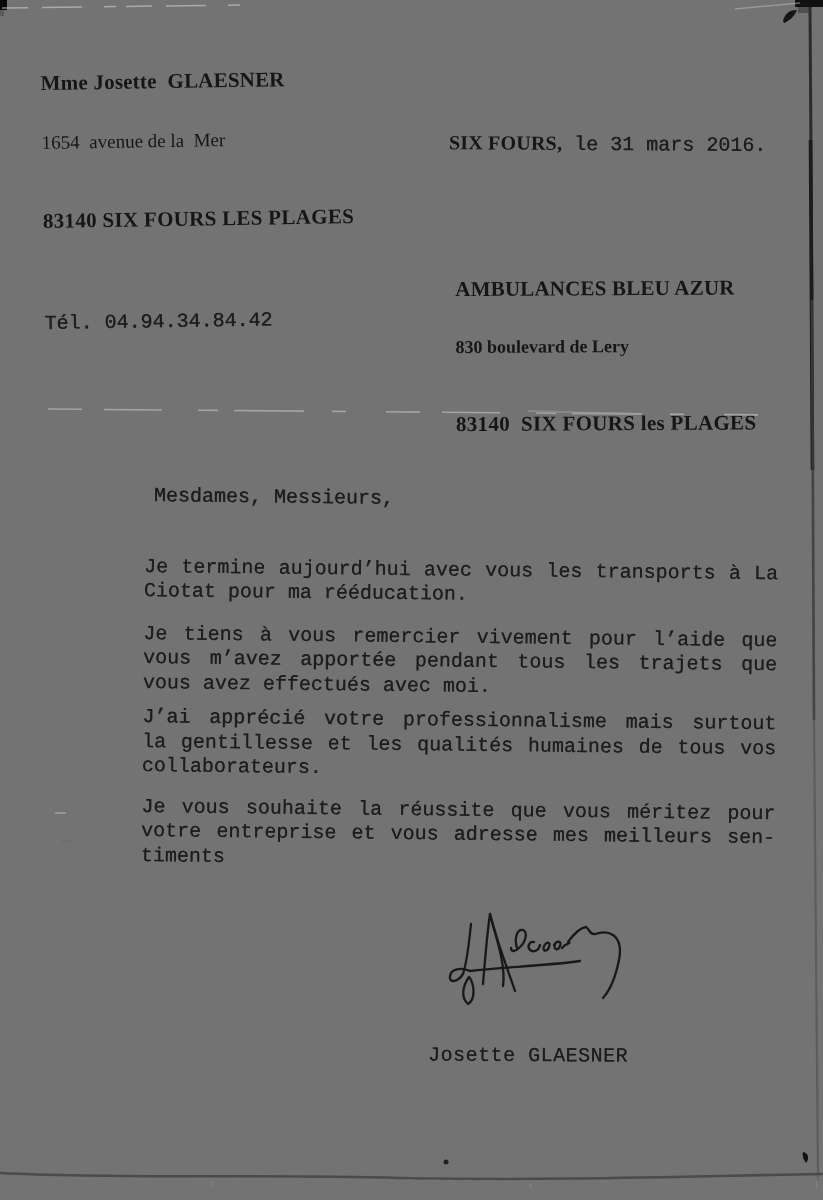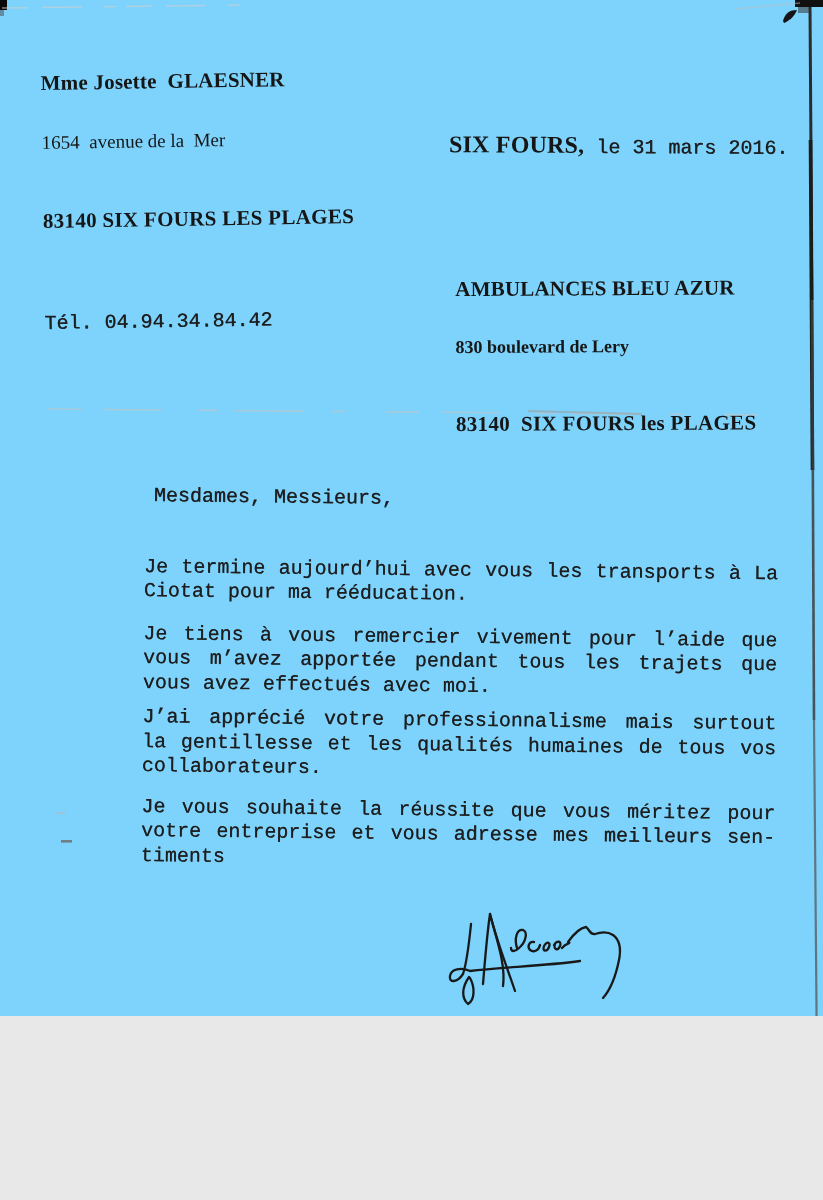--- a/index.html
+++ b/index.html
@@ -1,20 +1,20 @@
 <!DOCTYPE html>
 <html><head>
 <meta charset="utf-8">
 <style>
   html,body{margin:0;padding:0;background:#e8e8e8;}
   #page{
     position:relative;
-    width:823px;height:1016px;
+    width:823px;height:1200px;
     margin:0 auto;
-    background:#7dd3fc;
+    background:#737373;
     overflow:hidden;
     font-family:"Liberation Serif", serif;
     color:#161616;
   }
   .abs{position:absolute;}
   
   .sender{
     left:40px;top:36px;
     transform:rotate(-0.9deg);
     transform-origin:left top;
@@ -28,21 +28,21 @@
     font-family:"Liberation Mono","DejaVu Sans Mono",monospace;
     font-size:20px;
     color:#1d1d1d;
     text-shadow:.35px .2px 0 rgba(25,25,25,.8);
   }
   .dateline{
     left:433px;top:114px;
     transform:rotate(0.3deg);
     white-space:pre;
   }
-  .dateline .place{font-weight:bold;font-size:24px;letter-spacing:.2px;}
+  .dateline .place{font-weight:bold;font-size:20px;letter-spacing:.2px;}
   .recipient{
     left:455px;top:241px;
     transform:rotate(-0.3deg);
     transform-origin:left top;
     white-space:pre;
   }
   .recipient .name{font-weight:bold;font-size:21px;line-height:24px;letter-spacing:.2px;}
   .recipient .street{font-weight:bold;font-size:18px;line-height:21px;}
   .recipient .city{font-weight:bold;font-size:21px;margin-top:18px;letter-spacing:.3px;}
   

